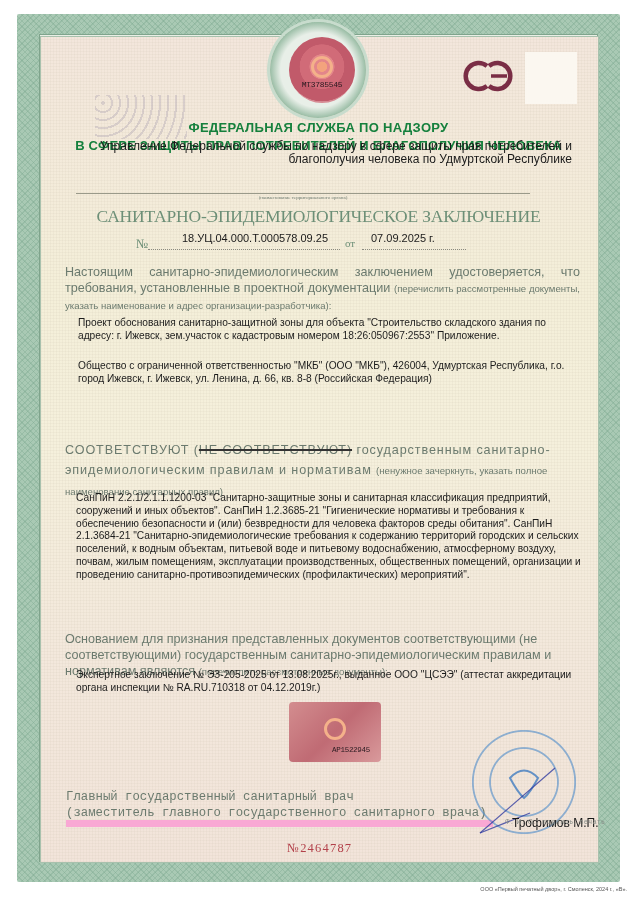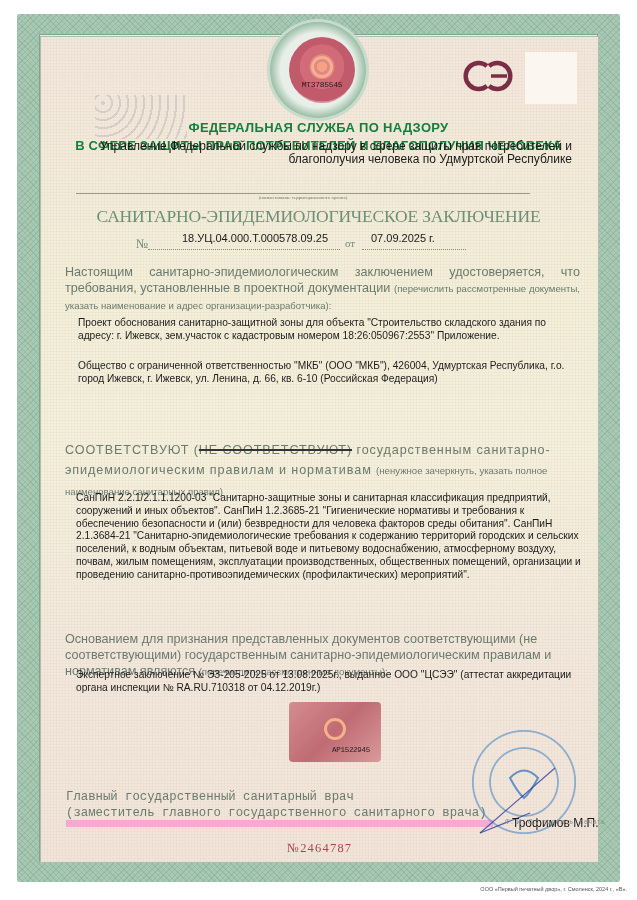--- a/index.html
+++ b/index.html
@@ -181,21 +181,21 @@
   <span class="ot">от</span>
   <span class="date-value">07.09.2025 г.</span>
   <span class="date-line"></span>
 </div>
 
 <div class="lead lead-1">
   <span>Настоящим санитарно-эпидемиологическим заключением удостоверяется, что требования, установленные в проектной документации</span>
   <small>(перечислить рассмотренные документы, указать наименование и адрес организации-разработчика):</small>
 </div>
 <div class="value-text vt-1">Проект обоснования санитарно-защитной зоны для объекта "Строительство складского здания по адресу: г. Ижевск, зем.участок с кадастровым номером 18:26:050967:2553" Приложение.</div>
-<div class="value-text vt-2">Общество с ограниченной ответственностью "МКБ" (ООО "МКБ"), 426004, Удмуртская Республика, г.о. город Ижевск, г. Ижевск, ул. Ленина, д. 66, кв. 6-10 (Российская Федерация)</div>
+<div class="value-text vt-2">Общество с ограниченной ответственностью "МКБ" (ООО "МКБ"), 426004, Удмуртская Республика, г.о. город Ижевск, г. Ижевск, ул. Ленина, д. 66, кв. 8-8 (Российская Федерация)</div>
 
 <div class="comply">
   <span>СООТВЕТСТВУЮТ (</span><span class="strike">НЕ СООТВЕТСТВУЮТ)</span><span> государственным санитарно-эпидемиологическим правилам и нормативам </span><span class="note">(ненужное зачеркнуть, указать полное наименование санитарных правил)</span>
 </div>
 <div class="value-text sanpin">СанПиН 2.2.1/2.1.1.1200-03 "Санитарно-защитные зоны и санитарная классификация предприятий, сооружений и иных объектов". СанПиН 1.2.3685-21 "Гигиенические нормативы и требования к обеспечению безопасности и (или) безвредности для человека факторов среды обитания". СанПиН 2.1.3684-21 "Санитарно-эпидемиологические требования к содержанию территорий городских и сельских поселений, к водным объектам, питьевой воде и питьевому водоснабжению, атмосферному воздуху, почвам, жилым помещениям, эксплуатации производственных, общественных помещений, организации и проведению санитарно-противоэпидемических (профилактических) мероприятий".</div>
 
 <div class="basis">
   <span>Основанием для признания представленных документов соответствующими (не соответствующими) государственным санитарно-эпидемиологическим правилам и нормативам являются</span>
   <small>(перечислить рассмотренные документы):</small>
 </div>

